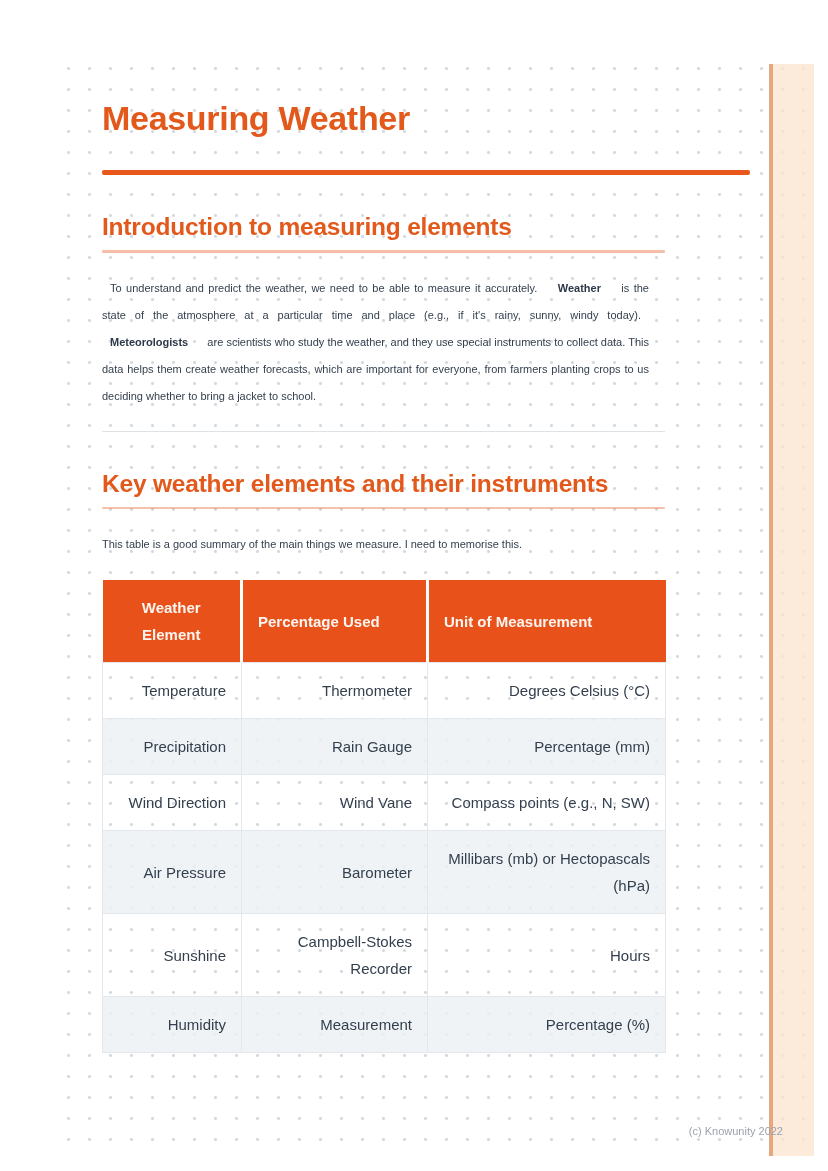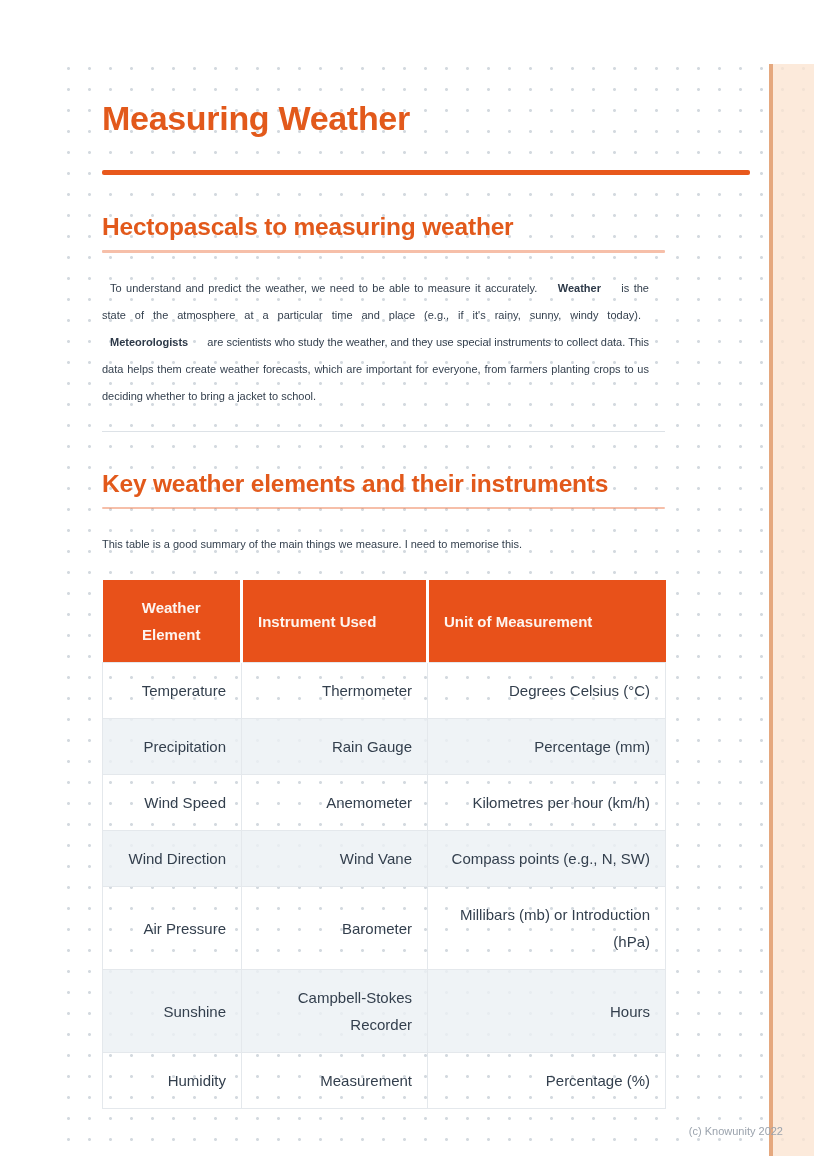--- a/index.html
+++ b/index.html
@@ -130,68 +130,63 @@
 <body>
 
 <div class="dot-area"></div>
 <div class="stripe-line"></div>
 <div class="stripe-band"></div>
 
 <div class="content">
   <h1 class="page-title">Measuring Weather</h1>
   <div class="title-rule"></div>
 
-  <h2 class="section-heading">Hectopascals to measuring weather</h2>
+  <h2 class="section-heading">Introduction to measuring elements</h2>
   <div class="heading-underline"></div>
   <p class="body-text"><span>To understand and predict the weather, we need to be able to measure it accurately. </span><strong>Weather</strong><span> is the state of the atmosphere at a particular time and place (e.g., if it's rainy, sunny, windy today). </span><strong>Meteorologists</strong><span> are scientists who study the weather, and they use special instruments to collect data. This data helps them create weather forecasts, which are important for everyone, from farmers planting crops to us deciding whether to bring a jacket to school.</span></p>
 
   <hr class="soft-divider">
 
   <h2 class="section-heading">Key weather elements and their instruments</h2>
   <div class="heading-underline"></div>
   <p class="body-text">This table is a good summary of the main things we measure. I need to memorise this.</p>
 
   <table class="weather-table">
     <colgroup>
       <col style="width:139px">
       <col style="width:186px">
       <col style="width:238px">
     </colgroup>
     <thead>
       <tr>
         <th>Weather Element</th>
-        <th>Instrument Used</th>
+        <th>Percentage Used</th>
         <th>Unit of Measurement</th>
       </tr>
     </thead>
     <tbody>
         <tr>
           <td>Temperature</td>
           <td>Thermometer</td>
           <td>Degrees Celsius (°C)</td>
         </tr>
         <tr>
           <td>Precipitation</td>
           <td>Rain Gauge</td>
           <td>Percentage (mm)</td>
         </tr>
         <tr>
-          <td>Wind Speed</td>
-          <td>Anemometer</td>
-          <td>Kilometres per hour (km/h)</td>
-        </tr>
-        <tr>
           <td>Wind Direction</td>
           <td>Wind Vane</td>
           <td>Compass points (e.g., N, SW)</td>
         </tr>
         <tr>
           <td>Air Pressure</td>
           <td>Barometer</td>
-          <td>Millibars (mb) or Introduction (hPa)</td>
+          <td>Millibars (mb) or Hectopascals (hPa)</td>
         </tr>
         <tr>
           <td>Sunshine</td>
           <td>Campbell-Stokes Recorder</td>
           <td>Hours</td>
         </tr>
         <tr>
           <td>Humidity</td>
           <td>Measurement</td>
           <td>Percentage (%)</td>

